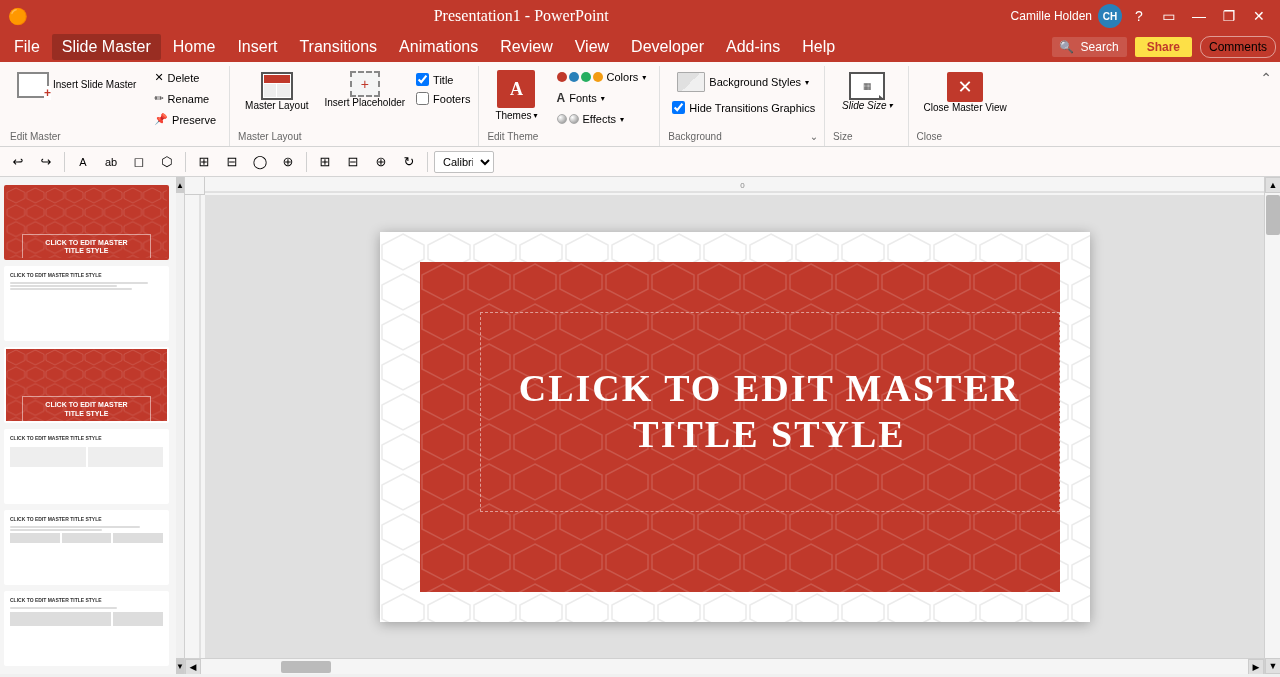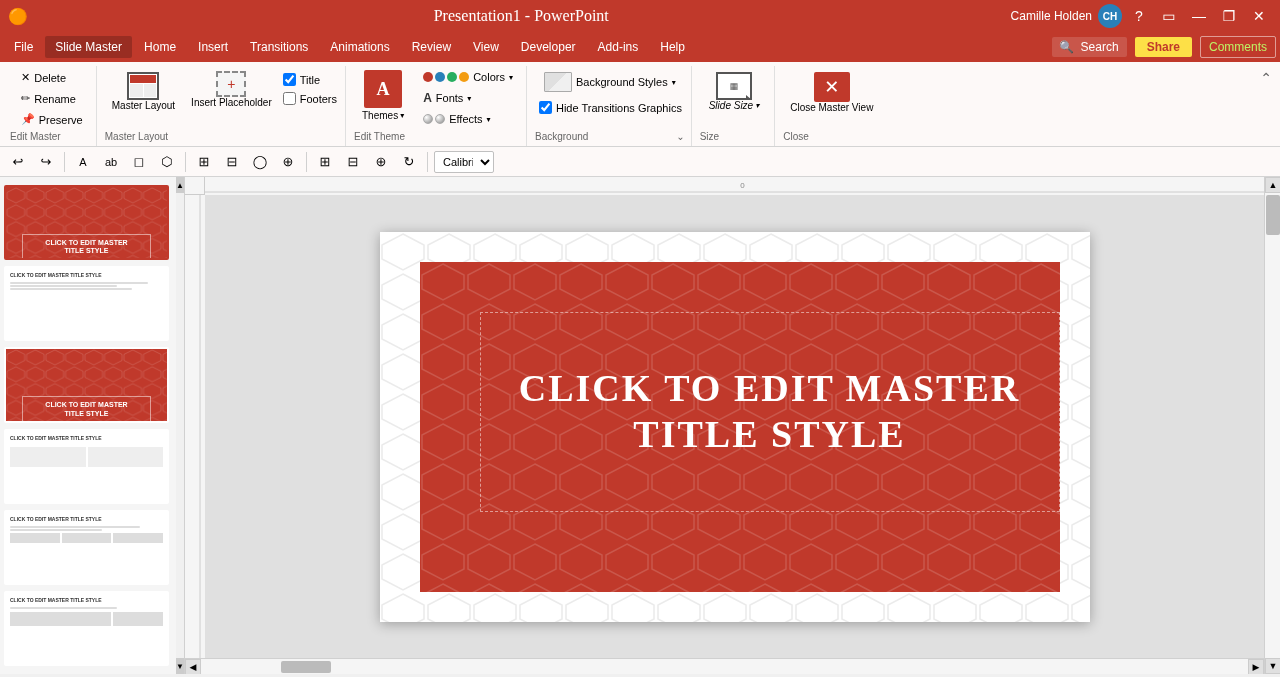--- a/index.html
+++ b/index.html
@@ -34,34 +34,34 @@
     
     .menu-bar {
       background: #c0392b;
       height: 30px;
       display: flex;
       align-items: center;
       padding: 0 4px;
       gap: 2px;
     }
     .menu-item {
-      color: white; padding: 4px 10px; cursor: pointer; border-radius: 2px; font-size: 12px;
+      color: white; padding: 4px 10px; cursor: pointer; border-radius: 2px; font-size: 16px;
     }
     .menu-item:hover, .menu-item.active { background: rgba(255,255,255,0.2); }
     .menu-item.active { background: rgba(0,0,0,0.2); }
     .menu-bar-right {
       margin-left: auto; display: flex; align-items: center; gap: 8px;
     }
     .share-btn {
       background: #fde047; color: #c0392b; padding: 3px 12px;
       border: none; border-radius: 2px; cursor: pointer; font-size: 12px; font-weight: 600;
     }
     .comments-btn {
-      color: #bef264; padding: 3px 8px; border: 1px solid rgba(255,255,255,0.5);
-      border-radius: 2px; cursor: pointer; font-size: 12px; background: transparent;
+      color: #000000; padding: 3px 8px; border: 1px solid rgba(255,255,255,0.5);
+      border-radius: 10px; cursor: pointer; font-size: 12px; background: transparent;
     }
     .search-area {
       display: flex; align-items: center; background: rgba(255,255,255,0.15);
       padding: 3px 8px; border-radius: 2px; color: white; gap: 6px; font-size: 12px;
     }
 
     
     .ribbon {
       background: #fdf9f8;
       border-bottom: 1px solid #d4d4d4;
@@ -426,20 +426,25 @@
     <button class="comments-btn">Comments</button>
   </div>
 </div>
 
 <div class="ribbon">
   <div class="ribbon-groups">
 
     <div class="ribbon-group">
       <div class="ribbon-group-content">
         <div style="display:flex;flex-direction:column;gap:3px;">
+          <div class="ribbon-btn" style="flex-direction:row;gap:4px;min-width:60px;">
+            <div class="insert-slide-icon"></div>
+            <span style="font-size:10px;line-height:1.2;">Insert Slide
+Master</span>
+          </div>
         </div>
         <div class="edit-master-btns">
           <div class="em-btn">
             <span>✕</span>
             <span>Delete</span>
           </div>
           <div class="em-btn">
             <span>✏</span>
             <span>Rename</span>
           </div>

